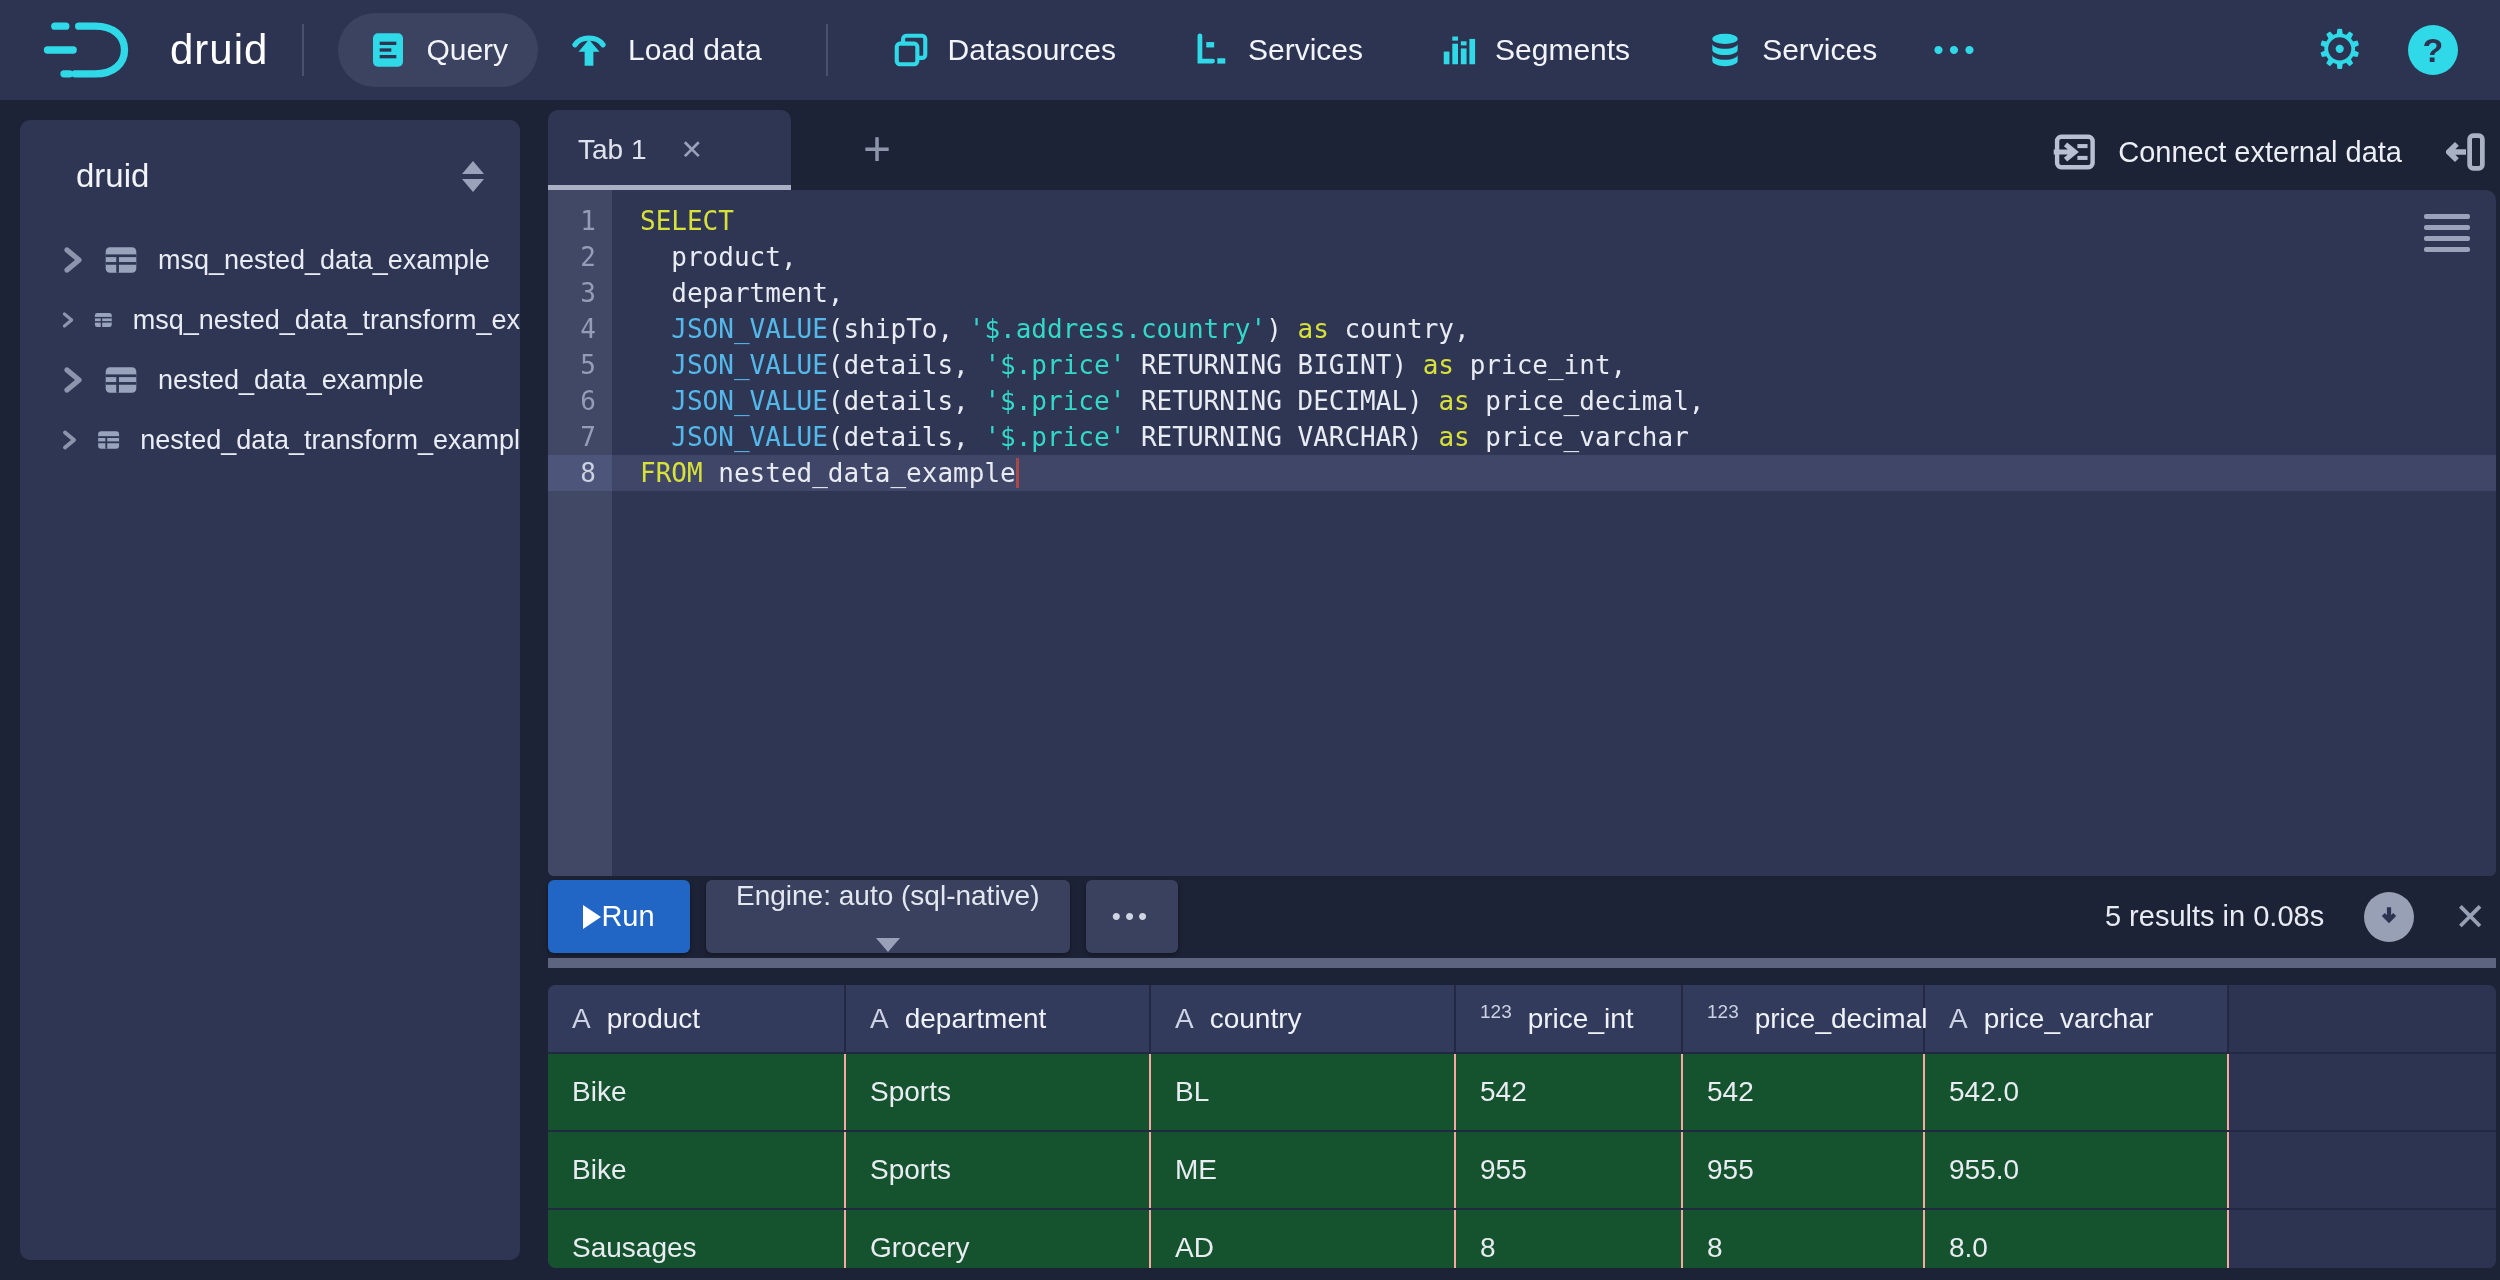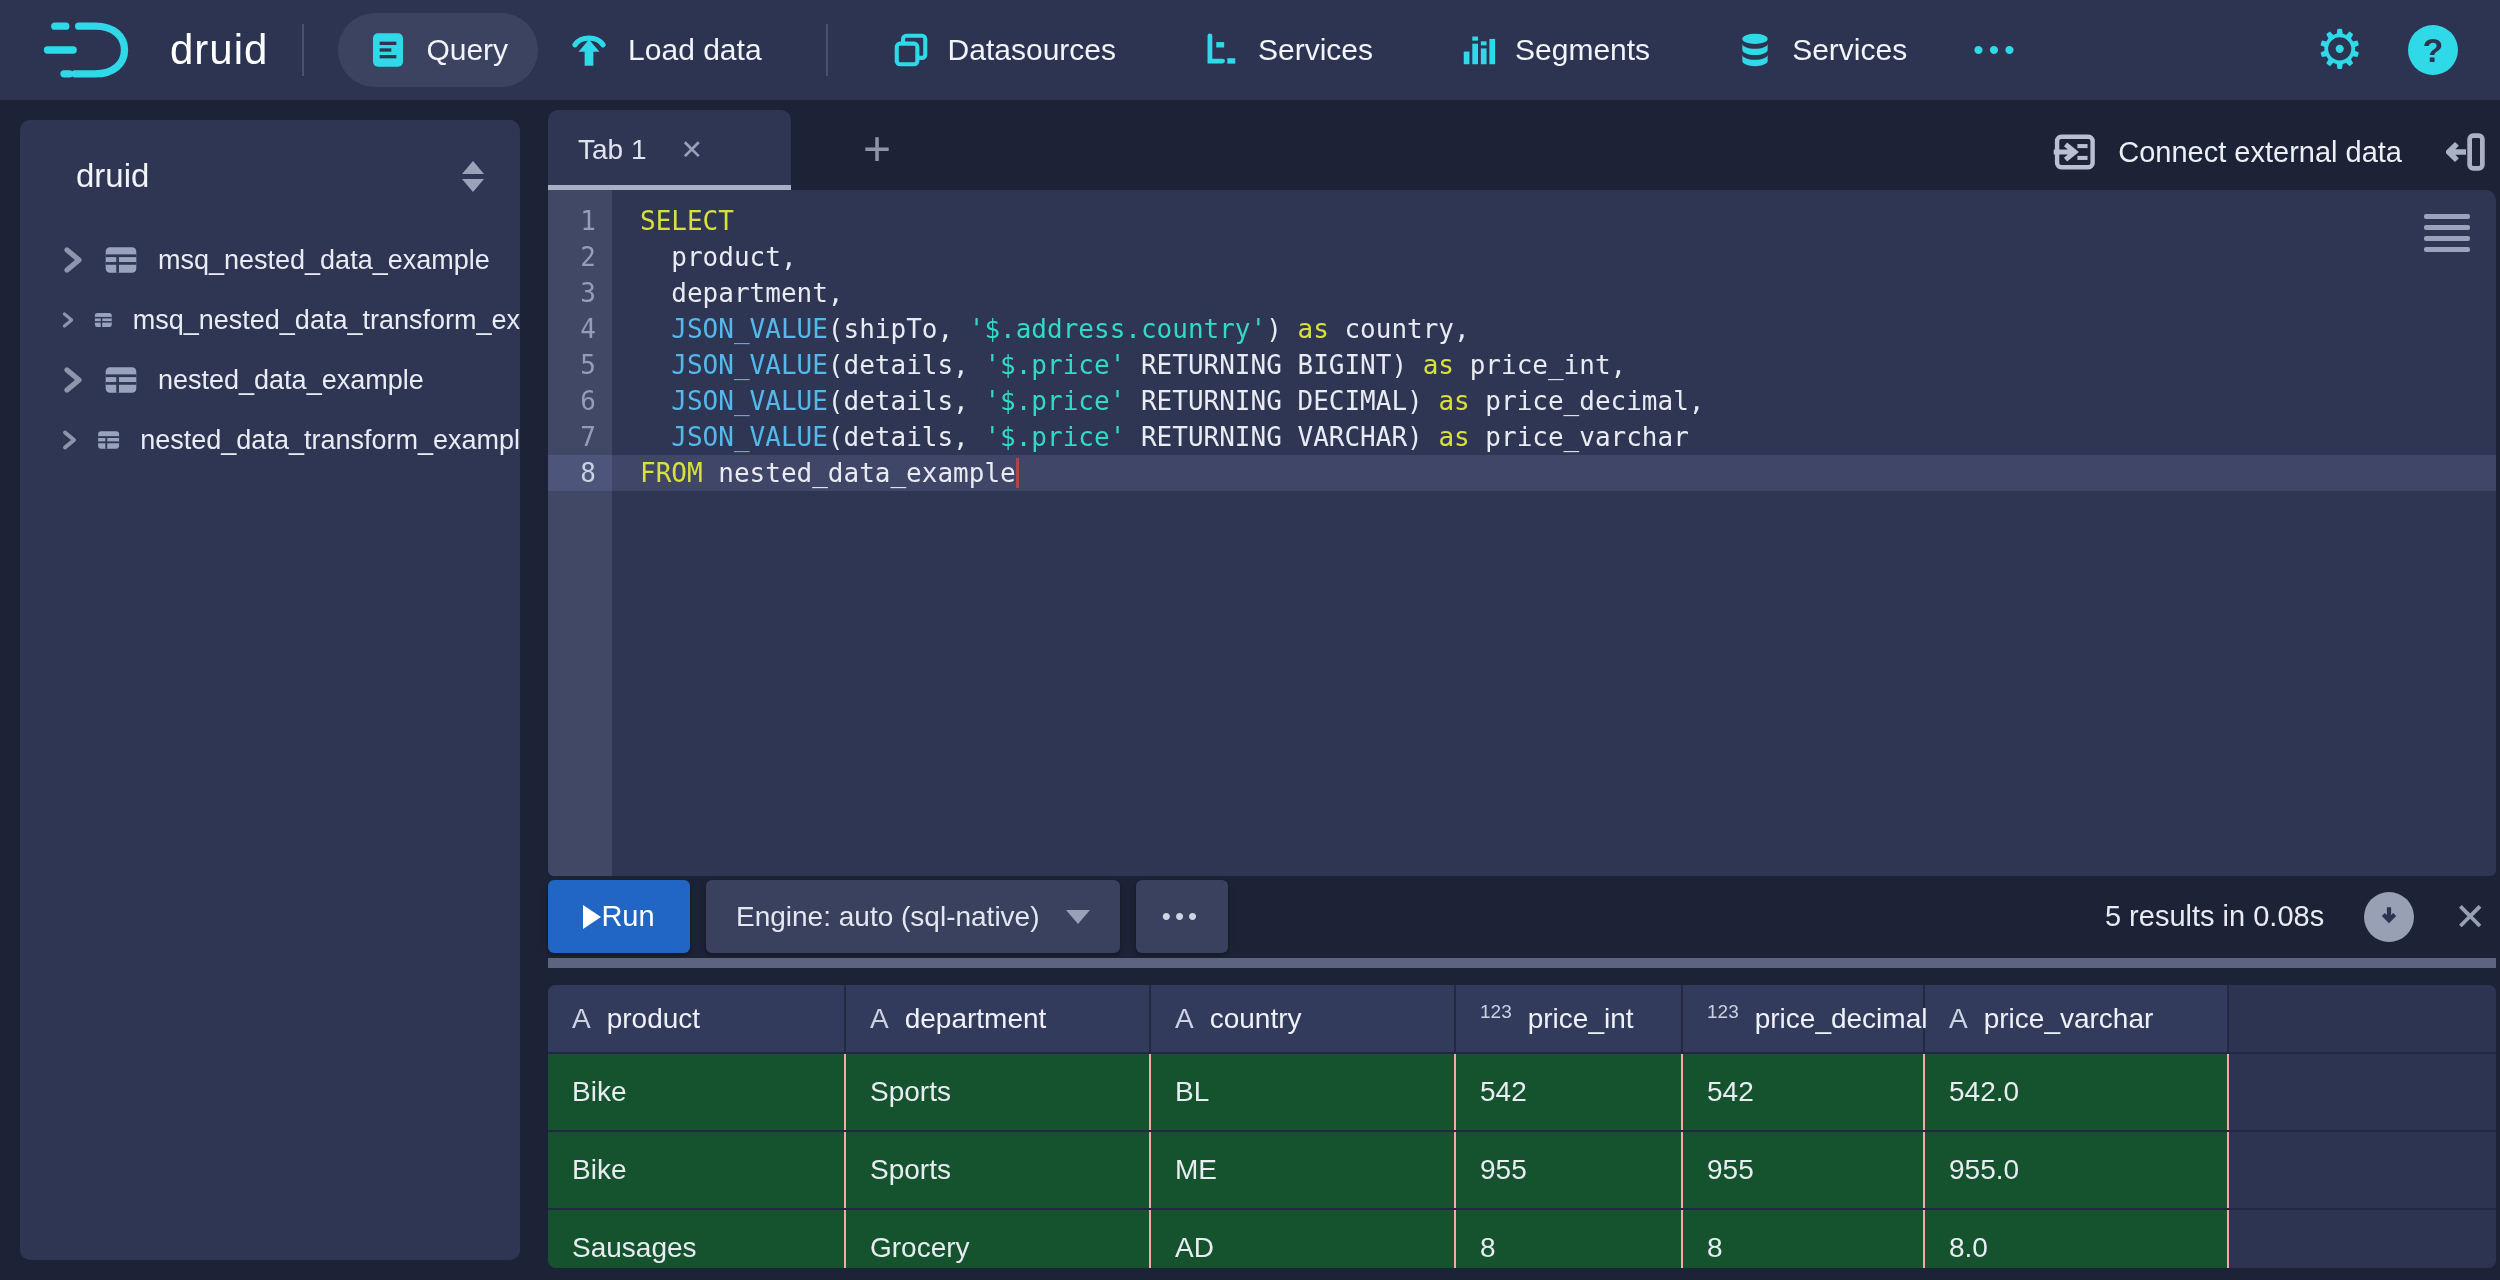--- a/index.html
+++ b/index.html
@@ -14,21 +14,21 @@
   #navbar {
     position:absolute; left:0; top:0; width:2500px; height:100px;
     background:#2d3452; display:flex; align-items:center; padding:0 42px;
   }
   .logo-wrap { display:flex; align-items:center; gap:18px; }
   .logo-text { font-size:42px; color:#ffffff; letter-spacing:1px; }
   .nav-sep { width:2px; height:52px; background:#4a516c; margin:0 34px; }
   .nav-item { display:flex; align-items:center; gap:18px; padding:0 30px; height:74px; border-radius:40px; cursor:pointer; }
   .nav-item .nav-label { font-size:30px; color:#f2f4f9; }
   .nav-item.active { background:#3c4361; }
-  .nav-group { display:flex; align-items:center; gap:26px; }
+  .nav-group { display:flex; align-items:center; gap:16px; }
   .nav-dots { color:#2fd9e7; font-size:30px; letter-spacing:5px; margin-left:10px; cursor:pointer; }
   .nav-right { margin-left:auto; display:flex; align-items:center; gap:44px; }
   .gear-glyph { font-size:54px; color:#2fd9e7; line-height:1; cursor:pointer; font-family:"DejaVu Sans", sans-serif;}
   .help-circle { width:50px; height:50px; border-radius:50%; background:#2fd9e7; color:#2d3452;
     display:flex; align-items:center; justify-content:center; font-size:34px; font-weight:bold; cursor:pointer; }
   
   #sidebar {
     position:absolute; left:20px; top:120px; width:500px; height:1140px;
     background:#2f3654; border-radius:10px; padding:28px 0 0 0;
   }
@@ -71,21 +71,21 @@
   .cursor { display:inline-block; width:3px; height:30px; background:#a84848; vertical-align:-6px; }
   .editor-menu-icon { position:absolute; right:26px; top:24px; display:flex; flex-direction:column; gap:6px; cursor:pointer; }
   .editor-menu-icon i { display:block; width:46px; height:5px; background:#9aa3ba; border-radius:2px; }
   
   #runbar { position:absolute; left:548px; top:880px; width:1948px; height:73px; display:flex; align-items:center; }
   .run-btn { width:142px; height:73px; background:#2166c4; border-radius:6px; display:flex; align-items:center; justify-content:center;
     cursor:pointer; box-shadow:0 2px 5px rgba(0,0,0,.35); }
   .run-label { font-size:29px; color:#ffffff; }
   .play-tri { width:0; height:0; border-top:12px solid transparent; border-bottom:12px solid transparent; border-left:18px solid #ffffff; }
   .engine-btn { margin-left:16px; height:73px; padding:0 30px; background:#3a415e; border-radius:6px; display:flex; align-items:center; gap:26px;
-    cursor:pointer; box-shadow:0 2px 5px rgba(0,0,0,.35); }
+    cursor:pointer; box-shadow:0 2px 5px rgba(0,0,0,.35);flex-direction:column; }
   .engine-label { font-size:28px; color:#e3e7f0; }
   .caret-down { width:0; height:0; border-left:12px solid transparent; border-right:12px solid transparent; border-top:14px solid #99a1b8; }
   .more-btn { margin-left:16px; width:92px; height:73px; background:#3a415e; border-radius:6px; display:flex; align-items:center; justify-content:center;
     font-size:26px; letter-spacing:4px; color:#cfd5e2; cursor:pointer; box-shadow:0 2px 5px rgba(0,0,0,.35); }
   .run-right { margin-left:auto; display:flex; align-items:center; gap:40px; padding-right:10px; }
   .results-info { font-size:29px; color:#e8ebf2;text-align:center; }
   .dl-circle { width:50px; height:50px; border-radius:50%; background:#98a0b6; display:flex; align-items:center; justify-content:center; cursor:pointer; }
   .res-close { font-size:38px; color:#98a0b6; cursor:pointer; line-height:1; }
   
   #splitter { position:absolute; left:548px; top:958px; width:1948px; height:10px; background:#5d6480; cursor:row-resize; }

